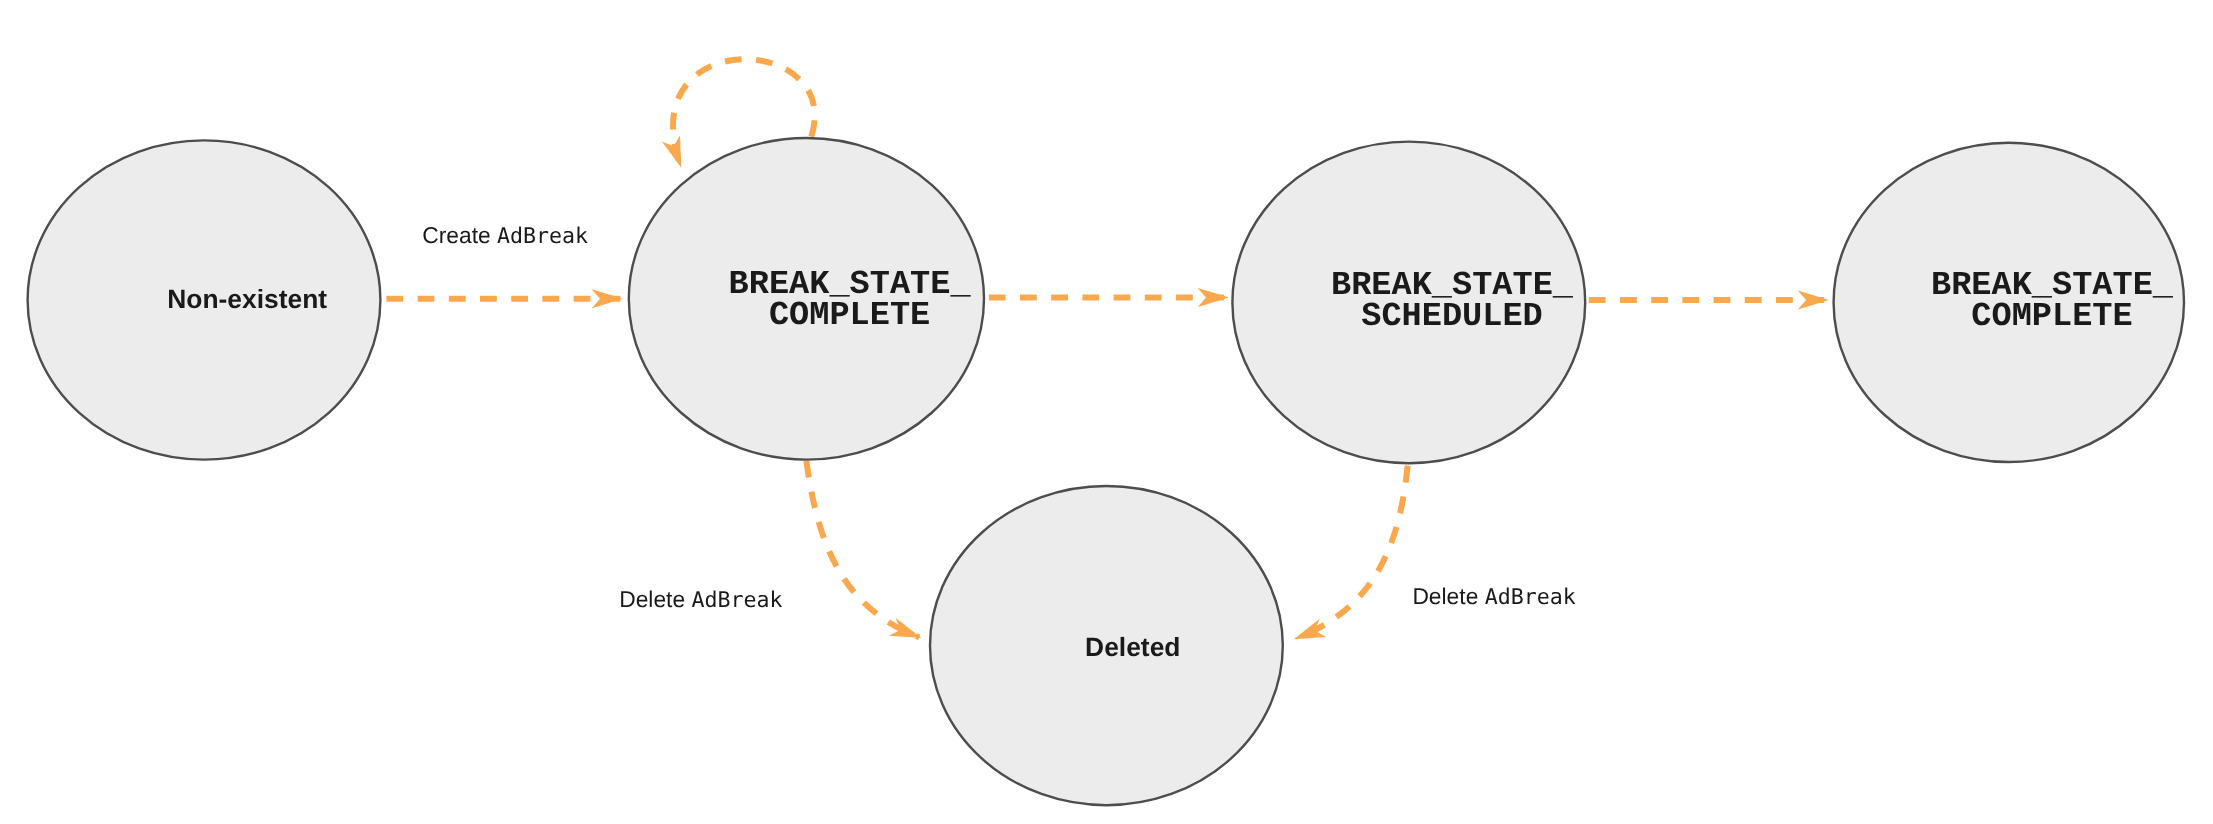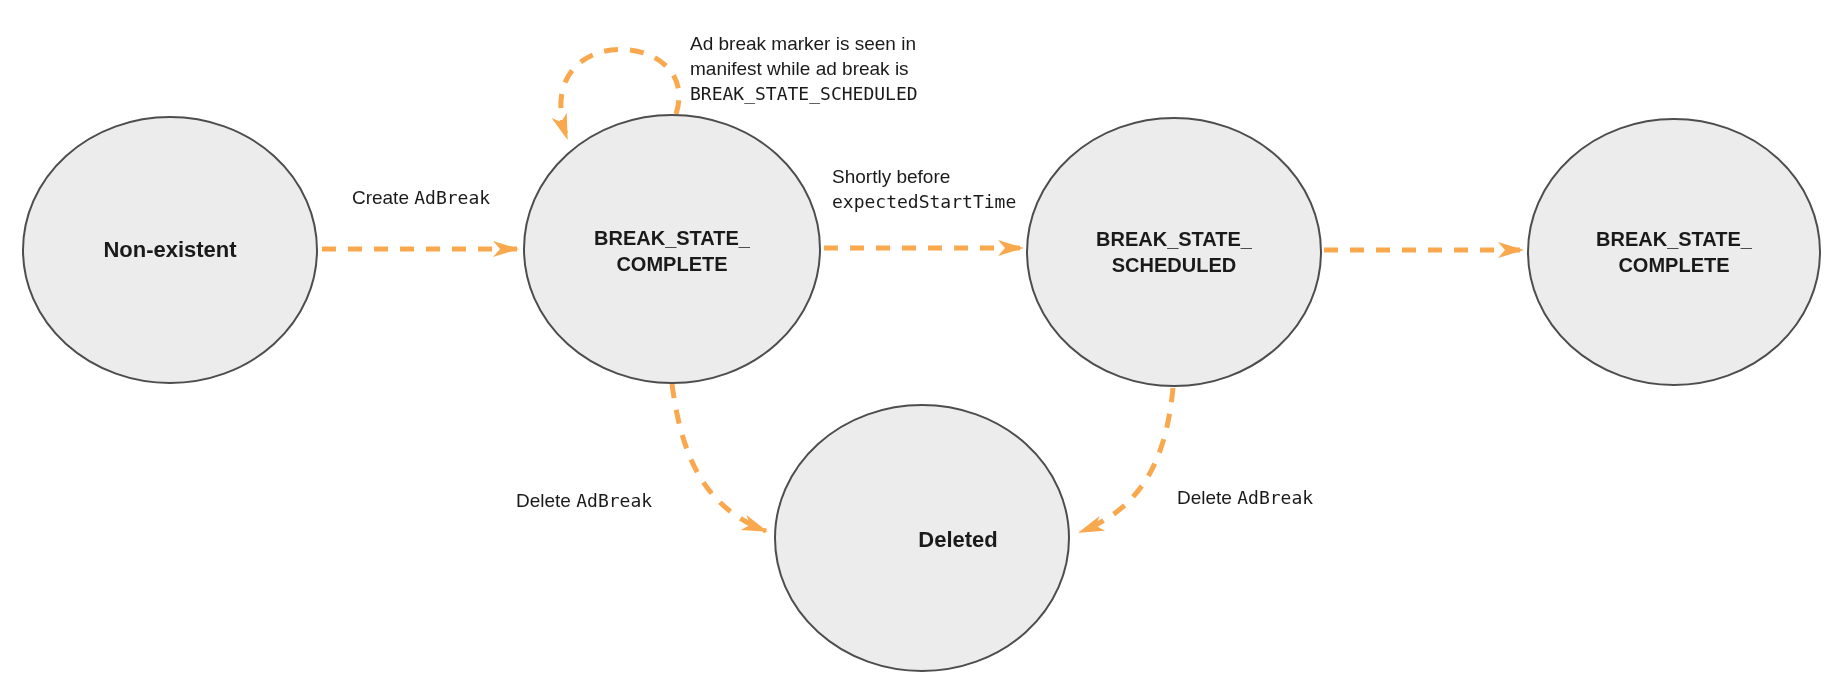--- a/index.html
+++ b/index.html
@@ -19,23 +19,23 @@
     color:var(--text);
     overflow:hidden;
   }
   .stage svg{position:absolute;left:0;top:0;}
   .node{fill:var(--node-fill);stroke:var(--node-border);stroke-width:2;}
   .edge{fill:none;stroke:var(--arrow);stroke-width:5;stroke-dasharray:14 12;marker-end:url(#ah);}
   .ah{fill:var(--arrow);stroke:none;}
   .node-label{
     position:absolute;transform:translate(-50%,-50%);
     font-weight:bold;font-size:22px;line-height:26px;
-    text-align:center;white-space:nowrap;color:var(--text);
+    text-align:center;white-space:nowrap;color:var(--text);margin-left:36px;
   }
-  .node-label.mono-label{font-family:Liberation Sans, sans-serif;font-size:20px;}
+  .node-label.mono-label{font-family:Liberation Mono, monospace;font-size:28px;}
   .edge-label{
     position:absolute;font-size:19px;line-height:25px;
     white-space:nowrap;color:var(--text);
   }
   .edge-label .line{display:block;}
   .code{font-family:"DejaVu Sans Mono",monospace;font-size:18px;}
   .centered{transform:translate(-50%,-50%);text-align:center;}
 </style>
 </head>
 <body>
@@ -73,36 +73,27 @@
   <div class="node-label mono-label" style="left:1174px;top:252px;">
     <span class="line" style="display:block">BREAK_STATE_</span>
     <span class="line" style="display:block">SCHEDULED</span>
   </div>
 
   <div class="node-label mono-label" style="left:1674px;top:252px;">
     <span class="line" style="display:block">BREAK_STATE_</span>
     <span class="line" style="display:block">COMPLETE</span>
   </div>
 
-  <div class="node-label" style="left:958px;top:540px;">Deleted</div>
+  <div class="node-label" style="left:908px;top:540px;">Deleted</div>
 
   <div class="edge-label centered" style="left:421px;top:197px;">
     <span>Create </span><span class="code">AdBreak</span>
   </div>
 
-  <div class="edge-label" style="left:690px;top:31px;">
-    <span class="line">Ad break marker is seen in</span>
-    <span class="line">manifest while ad break is</span>
-    <span class="line code">BREAK_STATE_SCHEDULED</span>
-  </div>
 
-  <div class="edge-label" style="left:832px;top:164px;">
-    <span class="line">Shortly before</span>
-    <span class="line code">expectedStartTime</span>
-  </div>
 
 
   <div class="edge-label" style="left:516px;top:488px;">
     <span>Delete </span><span class="code">AdBreak</span>
   </div>
 
   <div class="edge-label" style="left:1177px;top:485px;">
     <span>Delete </span><span class="code">AdBreak</span>
   </div>
 

